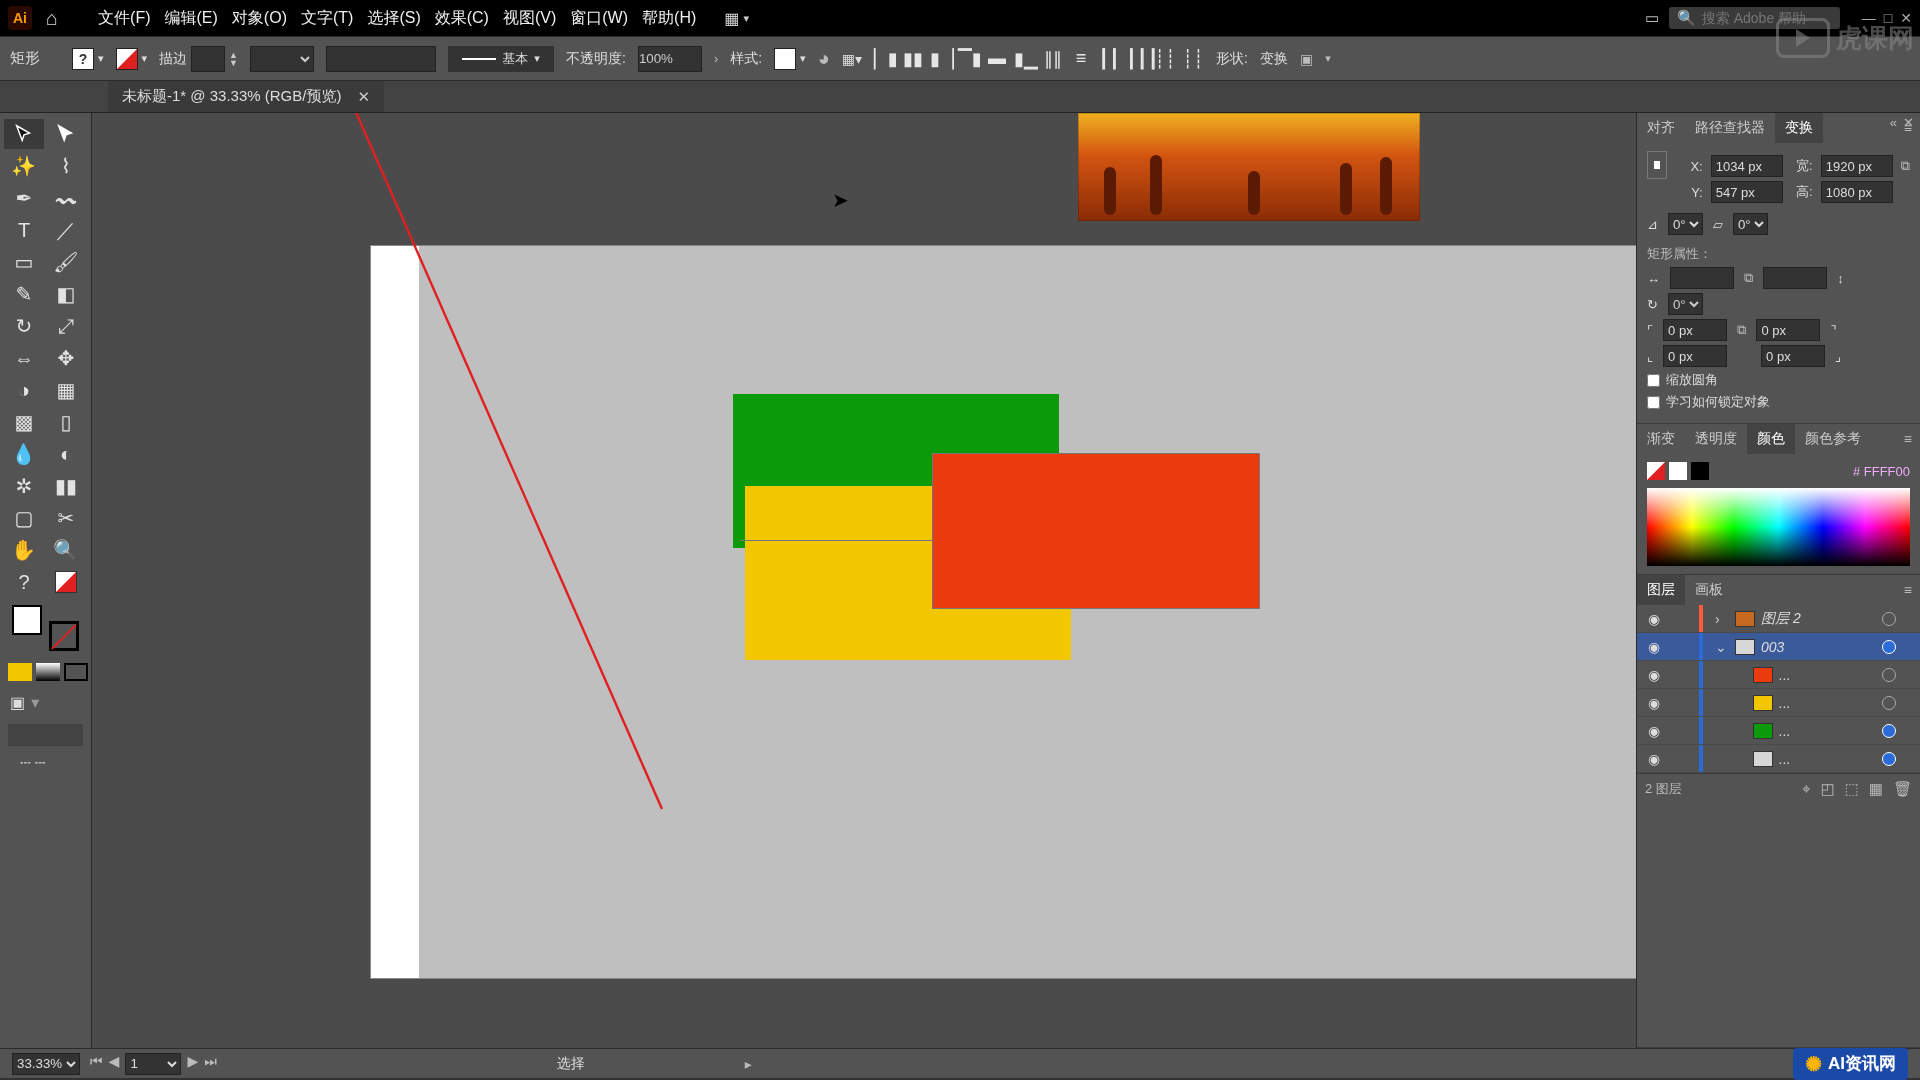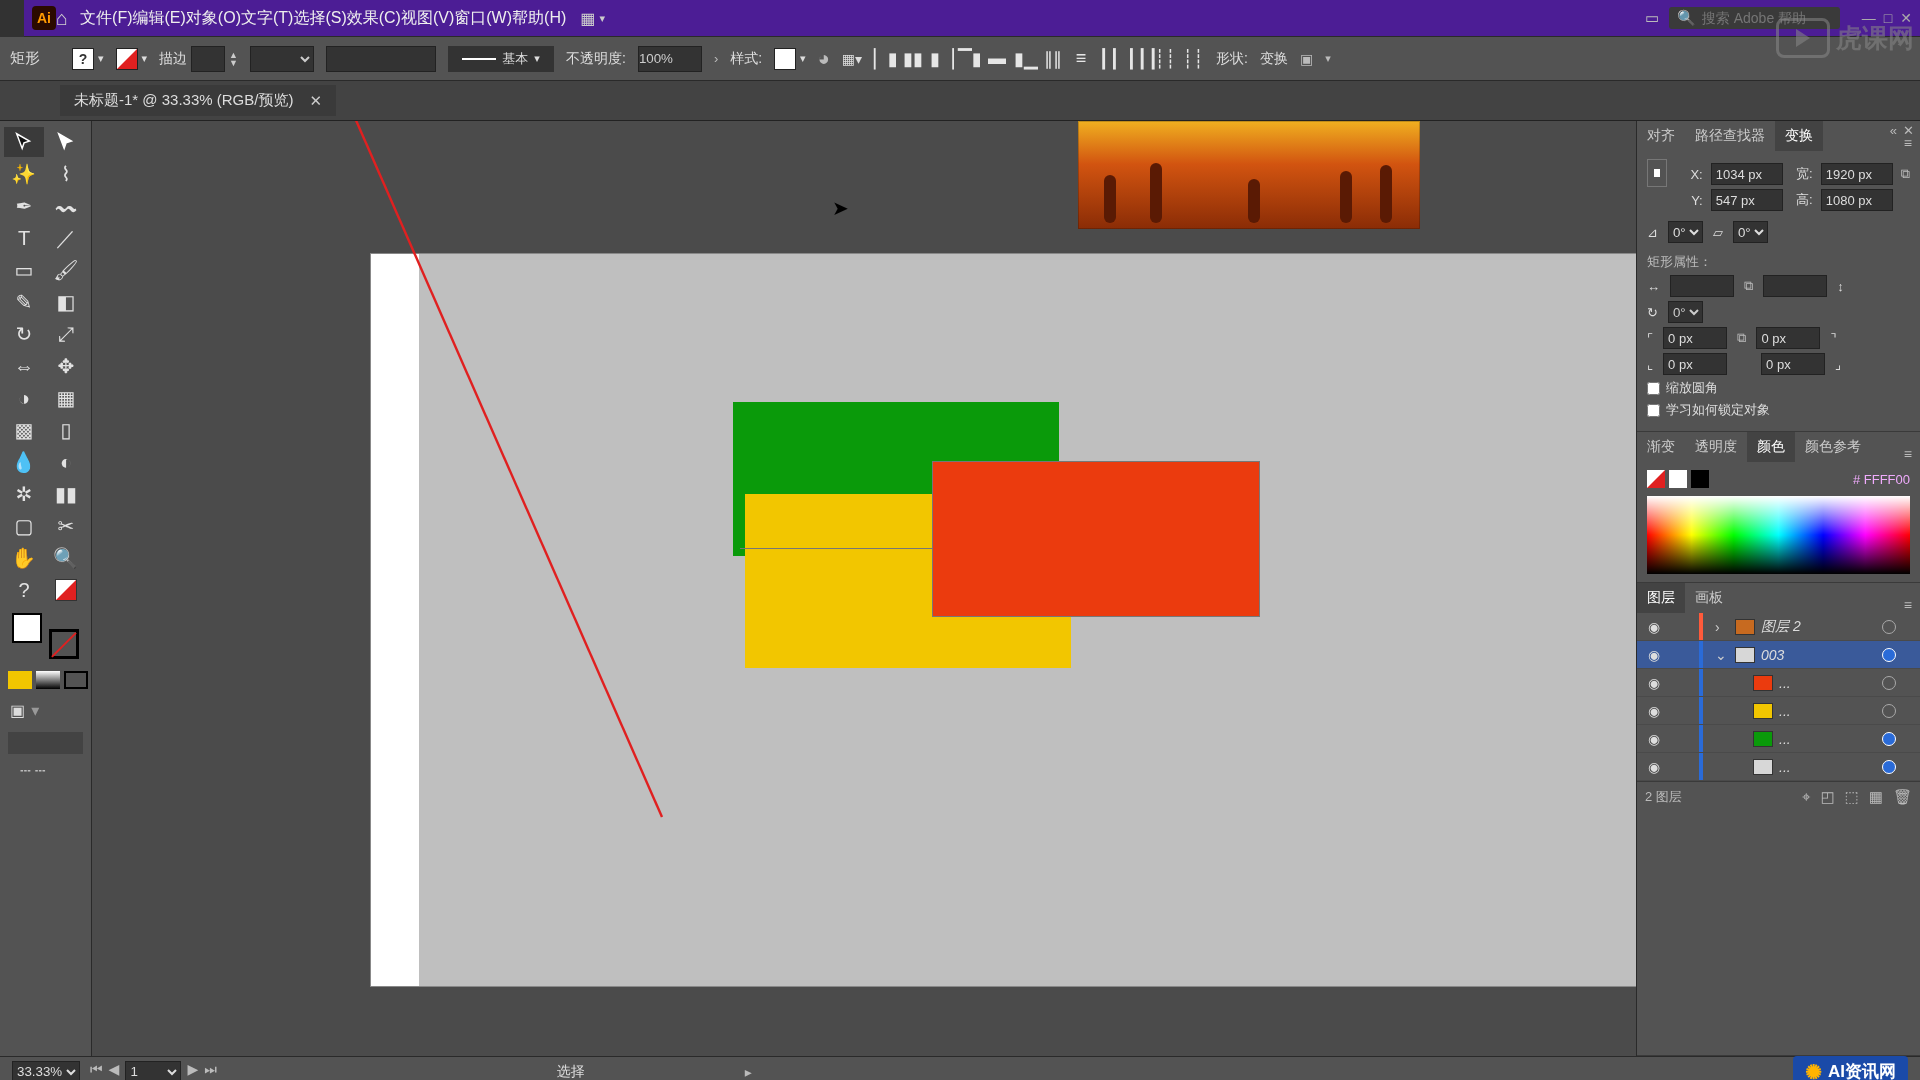--- a/index.html
+++ b/index.html
@@ -1,20 +1,20 @@
 <!DOCTYPE html>
 <html><head>
 <meta charset="utf-8">
 <style>
 * { margin: 0; padding: 0; box-sizing: border-box; font-family: "Microsoft YaHei", sans-serif; -webkit-user-select: none; user-select: none; }
 html, body { width: 1920px; height: 1080px; overflow: hidden; }
 body { background: #323232; transform-origin: top left; }
 
 
-.menubar { height: 37px; background: #4c1d95; display: flex; align-items: center; padding: 0 8px; gap: 0; color: #eee; font-size: 16px; border-bottom: 1px solid #2a2a2a; position: relative; margin-left: 24px; }
+.menubar { height: 37px; background: #000000; display: flex; align-items: center; padding: 0 8px; gap: 14px; color: #eee; font-size: 16px; border-bottom: 1px solid #2a2a2a; position: relative; }
 .menubar .ai-logo { width: 24px; height: 24px; background: #2a0a00; color: #ff9a00; display: flex; align-items: center; justify-content: center; font-weight: bold; font-size: 14px; border-radius: 4px; }
 .menubar .home-icon { color: #d1d1d1; font-size: 20px; }
 .menubar .mitem { cursor: default; }
 .menubar .spacer { flex: 1; }
 .menubar .right-ctrls { display: flex; align-items: center; gap: 10px; color: #bbb; font-size: 15px; }
 .searchbox { display: flex; align-items: center; gap: 6px; background: #3a3a3a; padding: 2px 8px; border-radius: 3px; }
 .searchbox input { background: transparent; border: none; color: #999; font-size: 14px; width: 130px; outline: none; }
 .win-ctrls { display: flex; gap: 8px; color: #aaa; font-size: 14px; margin-left: 12px; }
 
 .optbar { height: 44px; background: #535353; display: flex; align-items: center; padding: 0 10px; gap: 12px; color: #ddd; font-size: 14px; border-bottom: 1px solid #2a2a2a; }
@@ -26,21 +26,21 @@
 .dark-input { background: #333; border: 1px solid #222; color: #ccc; height: 26px; }
 .brush-chip { width: 106px; height: 26px; background: #333; display: flex; align-items: center; justify-content: center; gap: 6px; font-size: 13px; color: #ddd; }
 .brush-chip .line { width: 34px; height: 2px; background: #fff; }
 .opacity-input { width: 64px; }
 .align-icons { display: flex; gap: 6px; color: #e6e6e6; font-size: 18px; }
 .align-icons span { width: 22px; text-align: center; }
 .watermark { position: absolute; right: 6px; top: 18px; color: #888; font-size: 26px; font-weight: bold; display: flex; align-items: center; gap: 6px; opacity: .55; }
 .watermark .box { width: 54px; height: 40px; border: 3px solid #888; border-radius: 8px; display:flex; align-items:center; justify-content:center; position:relative;}
 .watermark .play { width:0;height:0;border-left:14px solid #888;border-top:9px solid transparent;border-bottom:9px solid transparent;}
 
-.tabbar { height: 40px; background: #434343; display: flex; align-items: center; padding-left: 60px; color: #ddd; font-size: 15px; border-bottom: 1px solid #222; }
+.tabbar { height: 32px; background: #434343; display: flex; align-items: center; padding-left: 108px; color: #ddd; font-size: 15px; border-bottom: 1px solid #222; }
 .tabbar .tab { display: flex; align-items: center; gap: 16px; background: #3a3a3a; padding: 6px 14px; }
 .tabbar .close { color: #ccc; }
 
 
 .workspace { display: flex; height: calc(1080px - 37px - 44px - 34px - 30px); }
 .toolbox { width: 92px; background: #535353; display: flex; flex-wrap: wrap; padding: 6px 4px; gap: 2px 2px; align-content: flex-start; border-right: 1px solid #2a2a2a; }
 .tool { width: 40px; height: 30px; display: flex; align-items: center; justify-content: center; color: #e2e2e2; font-size: 20px; }
 .tool svg { width: 22px; height: 22px; fill: none; stroke: #e2e2e2; stroke-width: 1.6; }
 .tool.sel { background: #3a3a3a; }
 .toolbox .fillstroke { width: 80px; height: 46px; position: relative; margin: 6px 4px; }
@@ -60,21 +60,21 @@
 .artboard .rect-green { position:absolute; left:362px; top:148px; width:326px; height:154px; background:#0a9a0a; }
 .artboard .rect-yellow { position:absolute; left:374px; top:240px; width:326px; height:174px; background:#f2c600; }
 .artboard .rect-orange { position:absolute; left:562px; top:208px; width:326px; height:154px; background:#eb3b0e; outline:1px solid #777;}
 .artboard .guide-h { position:absolute; left:369px; top:294px; width:519px; height:1px; background:#777;}
 .artboard .note { position:absolute; left:60px; bottom:56px; color:#e02010; font-size:26px; line-height:40px; letter-spacing:1px;}
 .cursor { position:absolute; color:#000; font-size:20px;}
 
 
 .rightcol { width: 284px; background: #535353; display: flex; flex-direction: column; border-left: 1px solid #2a2a2a; }
 .panel { border-bottom: 1px solid #3a3a3a; }
-.panel .titlebar { display:flex; align-items:flex-end; height:30px; font-size:14px; color:#ccc; }
+.panel .titlebar { display:flex; align-items:center; height:30px; font-size:14px; color:#ccc; }
 .panel .titlebar .ptab { padding:0 10px; height:30px; display:flex; align-items:center; }
 .panel .titlebar .ptab.act { background:#434343; color:#fff; }
 .panel .titlebar .menu { margin-left:auto; margin-right:8px; color:#bbb; }
 .panel .body { background:#535353; padding:8px 10px; color:#ddd; font-size:13px; }
 .coord-row { display:flex; align-items:center; gap:8px; margin:4px 0; }
 .coord-row .lbl { width:22px; text-align:right; }
 .coord-row input { width:72px; height:22px; background:#333; border:1px solid #222; color:#ddd; font-size:13px; padding:0 4px; }
 .angle-row { display:flex; align-items:center; gap:10px; margin-top:6px; }
 .angle-row select { background:#333; border:1px solid #222; color:#ddd; height:22px; }
 .sect-label { margin:10px 0 4px; color:#bbb; }

